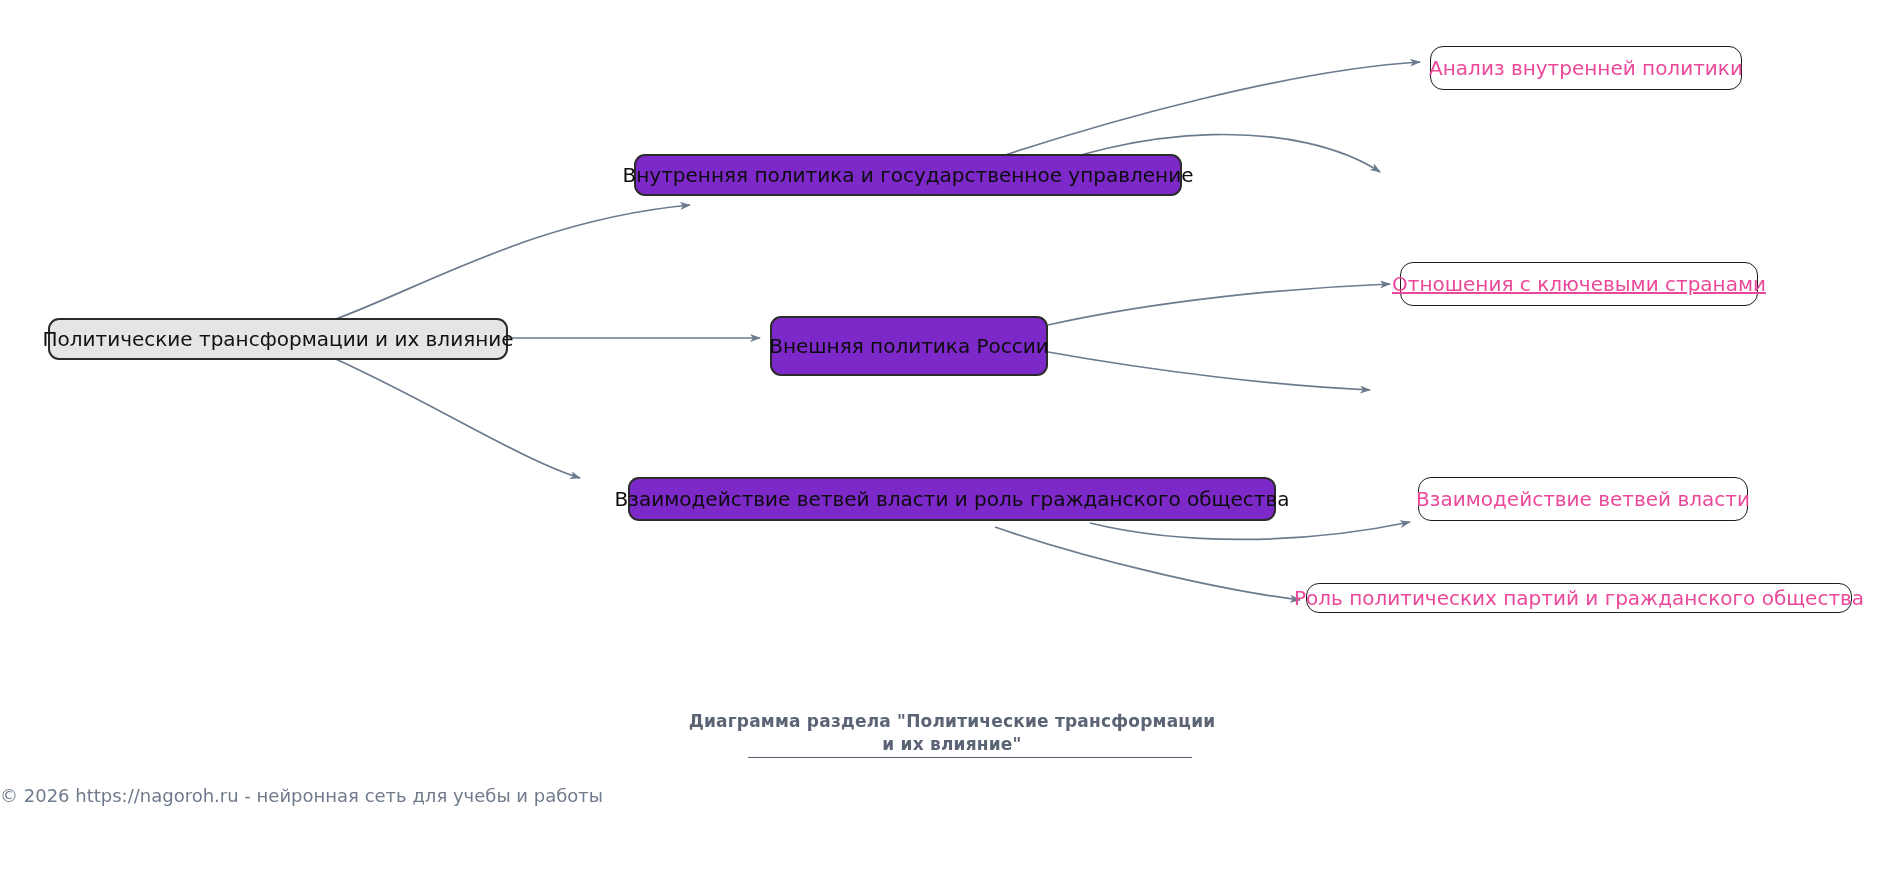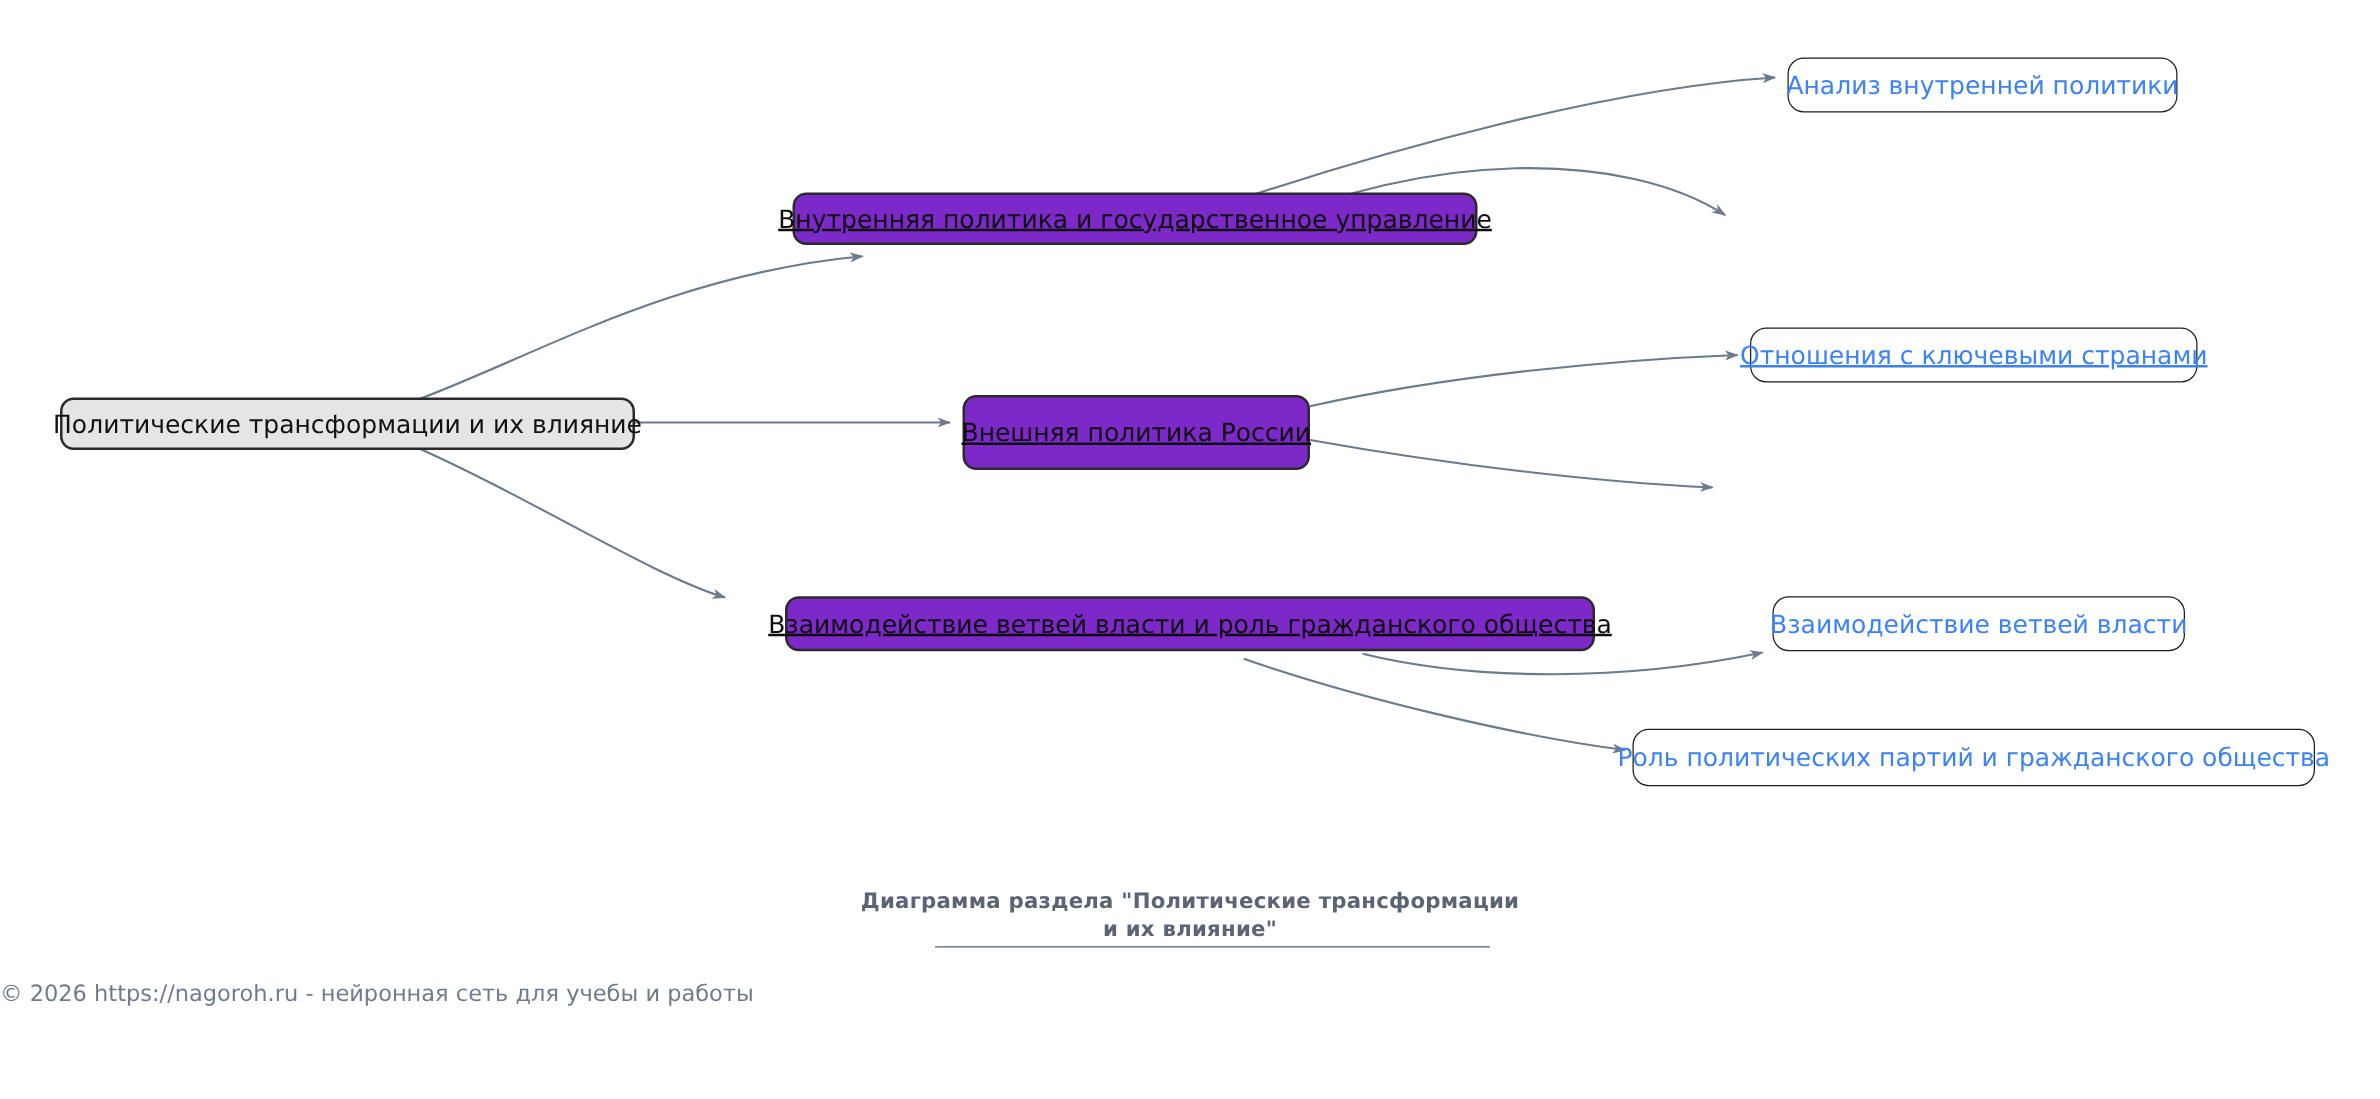--- a/index.html
+++ b/index.html
@@ -50,27 +50,26 @@
     font-size: 20px;
     padding: 0 16px;
   }
 
   .node-branch {
     background: #7d28c9;
     border: 2px solid #2b2b2b;
     color: #0d0d0d;
     font-size: 20px;
     padding: 0 16px;
-    text-decoration: underline;
   }
 
   .node-leaf {
     background: #ffffff;
     border: 1.6px solid #1d1d1d;
-    color: #3b82f6;
+    color: #ec4899;
     font-size: 20px;
     padding: 0 18px;
     border-radius: 13px;
   }
 
   .caption {
     position: absolute;
     left: 0;
     width: 1904px;
     text-align: center;
@@ -143,21 +142,21 @@
   <div class="node node-leaf" style="left:1400px; top:262px; width:358px; height:44px;text-decoration:underline;">
     <span>Отношения с ключевыми странами</span>
   </div>
 
   <div class="node node-branch" style="left:584px; top:477px; width:648px; height:44px;margin-left:44px;">
     <span>Взаимодействие ветвей власти и роль гражданского общества</span>
   </div>
   <div class="node node-leaf" style="left:1418px; top:477px; width:330px; height:44px;">
     <span>Взаимодействие ветвей власти</span>
   </div>
-  <div class="node node-leaf" style="left:1306px; top:583px; width:546px; height:46px;">
+  <div class="node node-leaf" style="left:1306px; top:583px; width:546px; height:30px;">
     <span>Роль политических партий и гражданского общества</span>
   </div>
 
   <div class="caption" style="top:710px;">
     <div>Диаграмма раздела "Политические трансформации</div>
     <div>и их влияние"</div>
   </div>
 
   <div class="caption-rule" style="left:748px; top:757px; width:444px;"></div>
 

